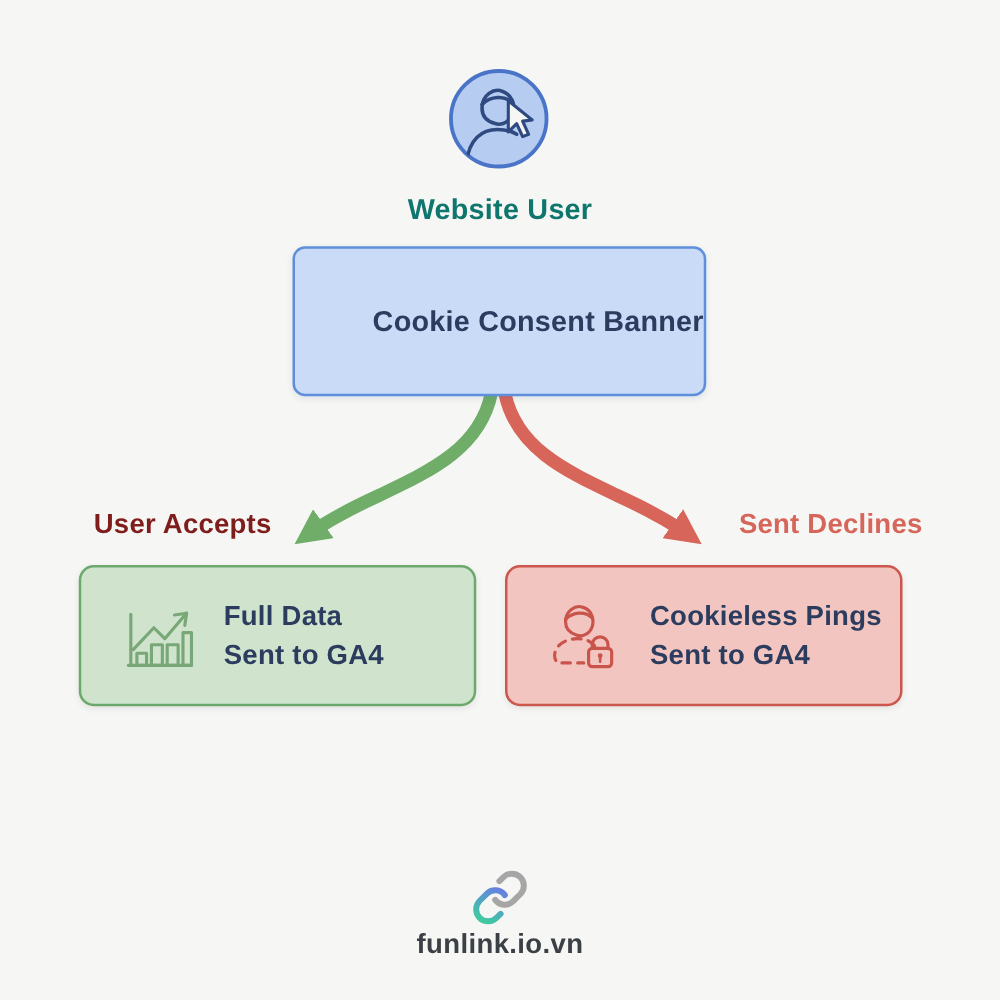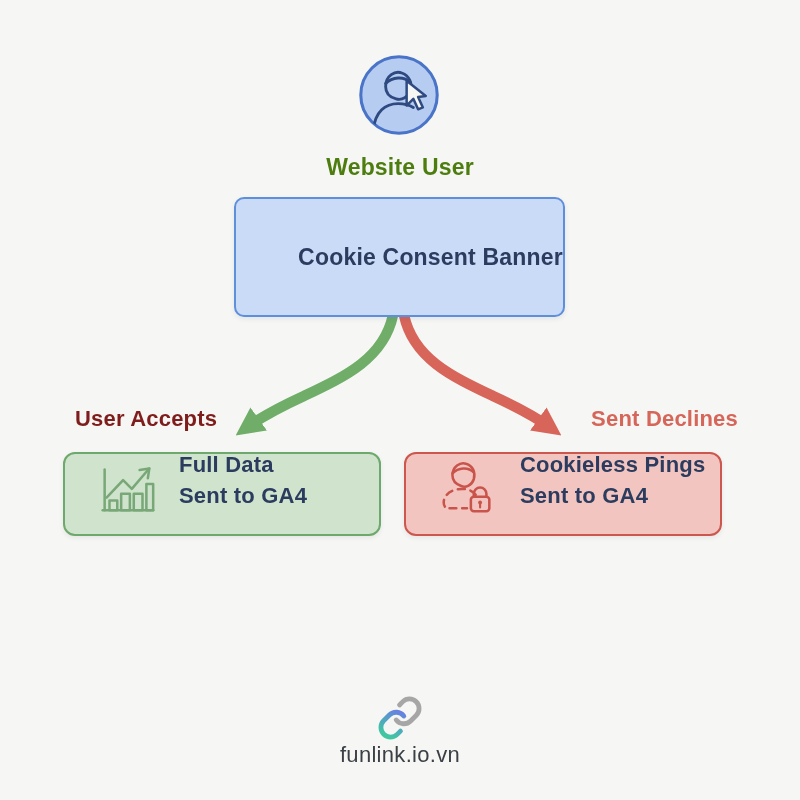--- a/index.html
+++ b/index.html
@@ -2,52 +2,52 @@
 <html><head>
 <meta charset="utf-8">
 <style>
   html,body{margin:0;padding:0;}
   body{font-family:"Liberation Sans","DejaVu Sans",sans-serif;background:#eceeec;}
   .canvas{position:relative;width:800px;height:800px;margin:0 auto;background:#f6f7f4;overflow:hidden;}
 
   
   .avatar-wrap{position:absolute;left:356px;top:52px;width:86px;height:86px;}
   .user-label{position:absolute;left:0;top:154px;width:800px;text-align:center;
-    font-size:23px;font-weight:700;color:#4d7c0f;letter-spacing:.2px;}
+    font-size:23px;font-weight:700;color:#0f766e;letter-spacing:.2px;}
 
   
   .decision-box{position:absolute;left:234px;top:197px;width:331px;height:120px;
     background:#cadbf7;border:2.5px solid #5f8fdb;border-radius:10px;
     box-shadow:0 2px 5px rgba(40,70,130,.10);
     display:flex;flex-direction:column;align-items:flex-end;justify-content:center;
     gap:10px;z-index:2;box-sizing:border-box;}
   .decision-box .line{font-size:23px;font-weight:700;color:#2b3c5f;letter-spacing:.2px;line-height:1;}
 
   
   .arrows{position:absolute;left:0;top:0;width:800px;height:800px;z-index:1;}
 
   
   .branch-label{position:absolute;top:406px;font-size:22px;font-weight:700;letter-spacing:.2px;z-index:3;}
   .branch-label.accept{left:75px;width:150px;text-align:left;color:#7f1d1d;}
   .branch-label.decline{left:588px;width:150px;text-align:right;color:#d6655a;}
 
   
-  .outcome-box{position:absolute;top:452px;width:318px;height:84px;border-radius:12px;
-    display:flex;align-items:flex-start;z-index:2;box-sizing:border-box;
+  .outcome-box{position:absolute;top:452px;width:318px;height:113px;border-radius:12px;
+    display:flex;align-items:center;z-index:2;box-sizing:border-box;
     box-shadow:0 2px 5px rgba(0,0,0,.07);}
   .outcome-box.accept{left:63px;background:#d0e3cc;border:2.5px solid #6da86c;}
   .outcome-box.decline{left:404px;background:#f3c5c0;border:2.5px solid #cc574e;}
   .outcome-icon{width:66px;height:66px;margin-left:28px;flex:0 0 auto;}
   .outcome-text{margin-left:20px;display:flex;flex-direction:column;gap:9px;}
   .outcome-text .line{font-size:22px;font-weight:700;color:#2b3c5f;letter-spacing:.2px;line-height:1;}
 
   
   .footer-logo{position:absolute;left:376px;top:695px;width:48px;height:46px;}
   .footer-brand{position:absolute;left:0;top:742px;width:800px;text-align:center;
-    font-size:22px;font-weight:400;color:#3b4046;letter-spacing:.3px;}
+    font-size:22px;font-weight:700;color:#3b4046;letter-spacing:.3px;}
 </style>
 </head>
 <body>
 
 <div class="canvas">
 
   <div class="avatar-wrap">
     <svg width="86" height="86" viewBox="0 0 90 90">
       <defs>
           <clipPath id="avClip">

